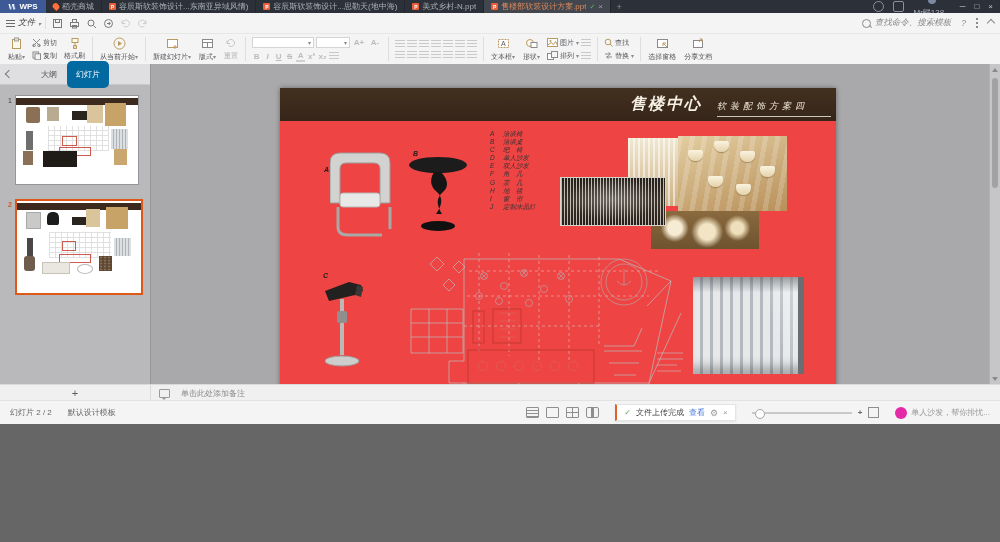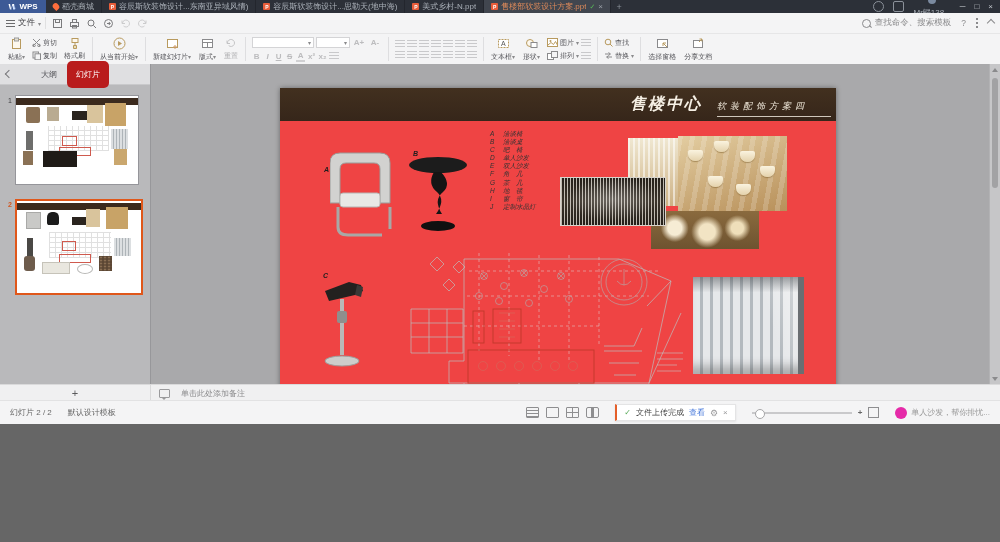--- a/index.html
+++ b/index.html
@@ -17,21 +17,21 @@
   .tcheck{color:#57b957;font-size:7px;}
   .tclose{color:#9aa0a8;font-size:8px;}
   .newtab{width:16px;display:flex;align-items:center;justify-content:center;color:#8a9098;font-size:9px;}
   .tbright{margin-left:auto;display:flex;align-items:center;gap:9px;padding-right:7px;}
   .tbic{width:9px;height:9px;border:1px solid #8b919a;border-radius:2px;}
   .tbic.round{border-radius:50%;}
   .uavatar{width:8px;height:8px;border-radius:50%;background:#7b8aa0;}
   .ugrp{display:flex;align-items:center;gap:3px;color:#aab0b8;flex-direction:column;}
   .winbtn{font-size:8px;color:#c2c6cc;}
   
-  .menubar{position:absolute;top:13px;left:0;right:0;height:20px;background:#f4f4f5;display:flex;align-items:center;font-size:8.5px;color:#46464a;border-bottom:1px solid #e6e6e7;padding:0 6px;gap:6px;}
+  .menubar{position:absolute;top:13px;left:0;right:0;height:20px;background:#f4f4f5;display:flex;align-items:center;font-size:8.5px;color:#46464a;border-bottom:1px solid #e6e6e7;padding:0 6px;gap:6px;font-style:italic;}
   .bars{width:9px;height:7px;background:repeating-linear-gradient(180deg,#6b6b6d 0 1px,transparent 1px 3px);}
   .filebtn{display:flex;align-items:center;gap:3px;padding-right:4px;border-right:1px solid #e0e0e1;}
   .caret{font-size:6px;color:#8a8a8c;}
   .qico{width:11px;height:11px;}
   .qico svg{display:block;}
   .mtabs{display:flex;align-items:center;gap:2px;margin-left:4px;}
   .mtab{padding:2px 9px;border-radius:9px;}
   .mtab.active{background:#e45f2a;color:#fff;font-weight:bold;}
   .mright{margin-left:auto;display:flex;align-items:center;gap:10px;color:#8b8b8d;}
   .lens{position:relative;width:7px;height:7px;border:1px solid #8b8b8d;border-radius:50%;}
@@ -47,21 +47,21 @@
   .ri{display:block;}
   .combo{width:58px;height:9px;background:#fff;border:1px solid #d4d4d6;display:flex;align-items:center;justify-content:flex-end;padding-right:2px;}
   .combo.sm{width:30px;}
   .fbtn{color:#bcbcbe;font-weight:bold;font-size:8px;width:9px;text-align:center;}
   .stub{width:10px;height:8px;background:repeating-linear-gradient(180deg,#c9c9cb 0 1px,transparent 1px 3px);}
   .dim{opacity:.45;}
   
   .leftpanel{position:absolute;left:0;top:64px;width:150px;bottom:39px;background:#b9b9bb;border-right:1px solid #97979a;}
   .ptabs{height:20px;background:#dfdfe1;display:flex;align-items:center;justify-content:center;gap:10px;font-size:8px;color:#55555a;position:relative;border-bottom:1px solid #c9c9cb;}
   .ptabs .chev{position:absolute;left:6px;transform:rotate(-45deg);border-color:#77777a;}
-  .pill{background:#b91c1c;color:#fff;padding:8px 9px;border-radius:5px;}
+  .pill{background:#0369a1;color:#fff;padding:8px 9px;border-radius:5px;}
   .thumbrow{display:flex;align-items:flex-start;gap:3px;margin:10px 4px 14px 4px;}
   .tnum{font-size:7px;color:#3c3c3e;width:8px;text-align:right;padding-top:2px;}
   .tnum.sel{color:#d2561f;font-weight:bold;}
   .thumb{position:relative;width:122px;height:88px;background:#fff;border:1px solid #95959a;overflow:hidden;}
   .thumb.sel{border:2px solid #e0571a;width:124px;height:92px;}
   .m{position:absolute;}
   .mband{left:0;top:2px;width:100%;height:7px;background:#3b2a1d;}
   .mplan{background:repeating-linear-gradient(0deg,#e0e0e0 0 1px,transparent 1px 5px),repeating-linear-gradient(90deg,#e0e0e0 0 1px,transparent 1px 6px);}
   .mred{border:1px solid #cf5a4e;}
   .mblind{background:repeating-linear-gradient(90deg,#dcdfe1 0 2px,#aeb4b8 2px 3px);}

